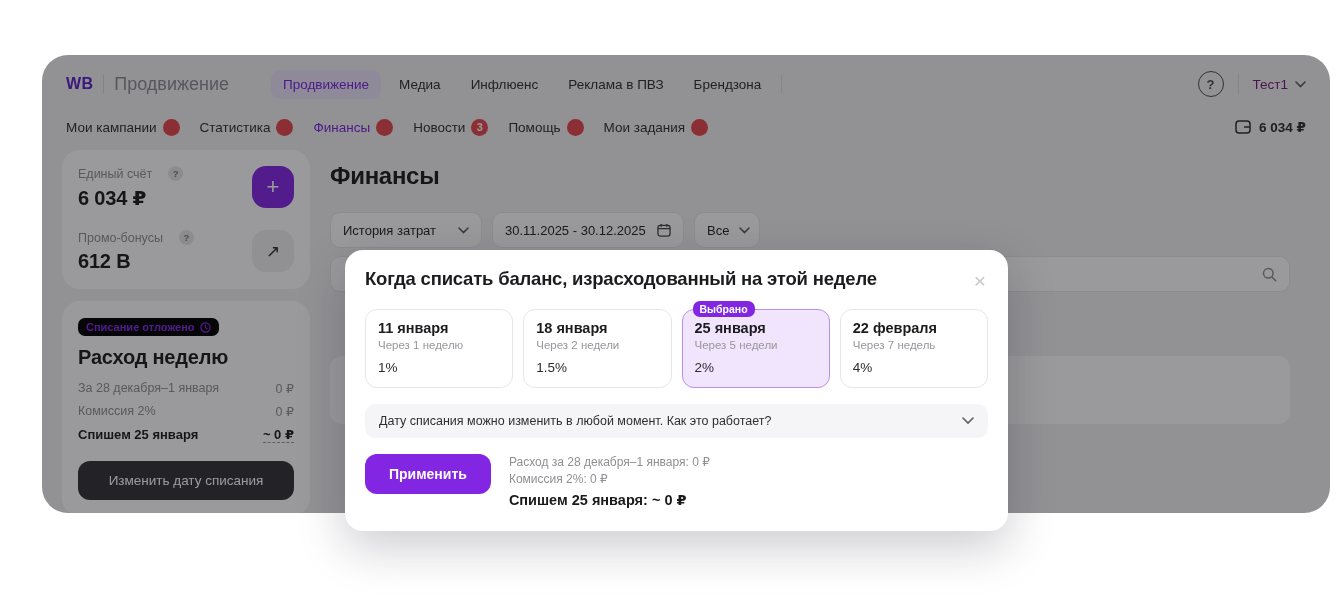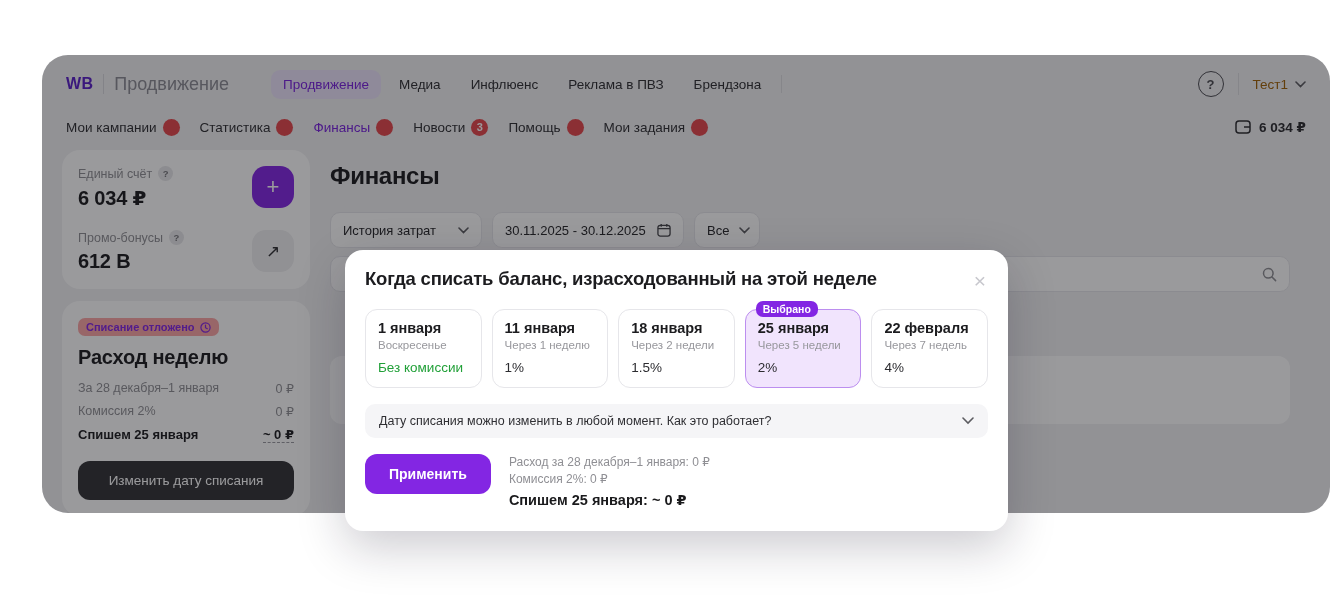--- a/index.html
+++ b/index.html
@@ -17,48 +17,48 @@
   .logo-sep{ width:1px; height:20px; background:#d7d7dc; }
   .logo-product{ font-size:18px; color:#8c8c94; }
   .topnav{ display:flex; align-items:center; gap:6px; margin-left:42px; }
   .nav-tab{ padding:7px 12px; border-radius:9px; font-size:13.5px; color:#2f2f33; cursor:pointer; white-space:nowrap; }
   .nav-tab.active{ color:#7a24de; background:#ede4fb; }
   .nav-divider{ width:1px; height:18px; background:#dcdce0; margin-left:8px; }
   .hr1-right{ margin-left:auto; display:flex; align-items:center; }
   .help-btn{ width:26px; height:26px; border-radius:50%; border:1.6px solid #4c4c52; color:#4c4c52;
              display:flex; align-items:center; justify-content:center; font-size:13px; font-weight:700; cursor:pointer; }
   .hr1-div{ width:1px; height:22px; background:#dcdce0; margin:0 14px; }
-  .user-menu{ display:flex; align-items:center; gap:7px; font-size:13.5px; color:#a16207; cursor:pointer; }
+  .user-menu{ display:flex; align-items:center; gap:7px; font-size:13.5px; color:#701a75; cursor:pointer; }
   .chev{ color:#5c5c61; display:inline-flex; }
 
   
   .hrow2{ position:absolute; left:24px; top:58px; right:24px; height:28px; display:flex; align-items:center; }
   .subnav{ display:flex; align-items:flex-start; gap:20px; }
   .subnav-tab{ display:flex; align-items:center; gap:6px; font-size:13.5px; color:#2f2f33; cursor:pointer; white-space:nowrap; }
   .subnav-tab.active{ color:#7a24de; }
   .count-badge{ min-width:17px; height:17px; border-radius:9px; background:#e5484d; color:#fff;
                 font-size:11px; font-weight:700; display:flex; align-items:center; justify-content:center; padding:0 4px; }
   .hr2-right{ margin-left:auto; display:flex; align-items:center; gap:8px; font-size:13.5px; font-weight:600; color:#2c2c30; }
 
   
   .sidebar{ position:absolute; left:20px; top:95px; width:248px; }
   .card{ background:#fff; border-radius:18px; padding:16px; }
   .bal-row{ display:flex; justify-content:space-between; align-items:flex-start; }
   .bal-row + .bal-row{ margin-top:20px; }
-  .bal-label{ font-size:12.5px; color:#8f8f94; display:flex; align-items:center; gap:6px; }
+  .bal-label{ font-size:12.5px; color:#8f8f94; display:flex; align-items:center; gap:16px; }
   .hint{ width:15px; height:15px; border-radius:50%; background:#e7e7ea; color:#77777c; font-size:9.5px; font-weight:700;
          display:inline-flex; align-items:center; justify-content:center; cursor:pointer; }
   .bal-value{ font-size:20px; font-weight:700; margin-top:5px; letter-spacing:-.2px; }
   .sq-btn{ width:42px; height:42px; border-radius:14px; border:none; cursor:pointer;
            display:flex; align-items:center; justify-content:center; font-size:22px; }
   .sq-btn.purple{ background:#8326e3; color:#fff; }
   .sq-btn.gray{ background:#efeff1; color:#2f2f33; font-size:17px; }
 
   .expense-card{ margin-top:12px; }
-  .status-pill{ display:inline-flex; align-items:center; gap:5px; background:#fca5a5; color:#8326e3;
+  .status-pill{ display:inline-flex; align-items:center; gap:5px; background:#000000; color:#8326e3;
                 font-size:11px; font-weight:600; padding:3px 8px; border-radius:7px; }
   .exp-title{ font-size:20px; font-weight:700; margin-top:10px; letter-spacing:-.2px; }
   .exp-rows{ margin-top:12px; }
   .exp-row{ display:flex; justify-content:space-between; font-size:12.5px; color:#8f8f94; margin-bottom:8px; }
   .exp-row.bold{ color:#1c1c1f; font-weight:700; font-size:13px; }
   .exp-row.bold .exp-value{ border-bottom:1px dashed #9a9aa0; }
   .dark-btn{ width:100%; margin-top:10px; background:#323236; color:#fff; border:none; border-radius:12px;
              padding:12px 0; font-size:13.5px; font-family:inherit; cursor:pointer; }
 
   
@@ -277,26 +277,20 @@
   </div>
 
   <div class="modal">
     <div class="modal-head">
       <div class="modal-title">Когда списать баланс, израсходованный на этой неделе</div>
       <button class="close-btn">×</button>
     </div>
     <div class="opts" id="opts">
         <div class="opt-card">
 
-    <div class="opt-date">1 января</div>
-    <div class="opt-note">Воскресенье</div>
-    <div class="opt-fee green">Без комиссии</div>
-  </div>
-        <div class="opt-card">
-
     <div class="opt-date">11 января</div>
     <div class="opt-note">Через 1 неделю</div>
     <div class="opt-fee">1%</div>
   </div>
         <div class="opt-card">
 
     <div class="opt-date">18 января</div>
     <div class="opt-note">Через 2 недели</div>
     <div class="opt-fee">1.5%</div>
   </div>

